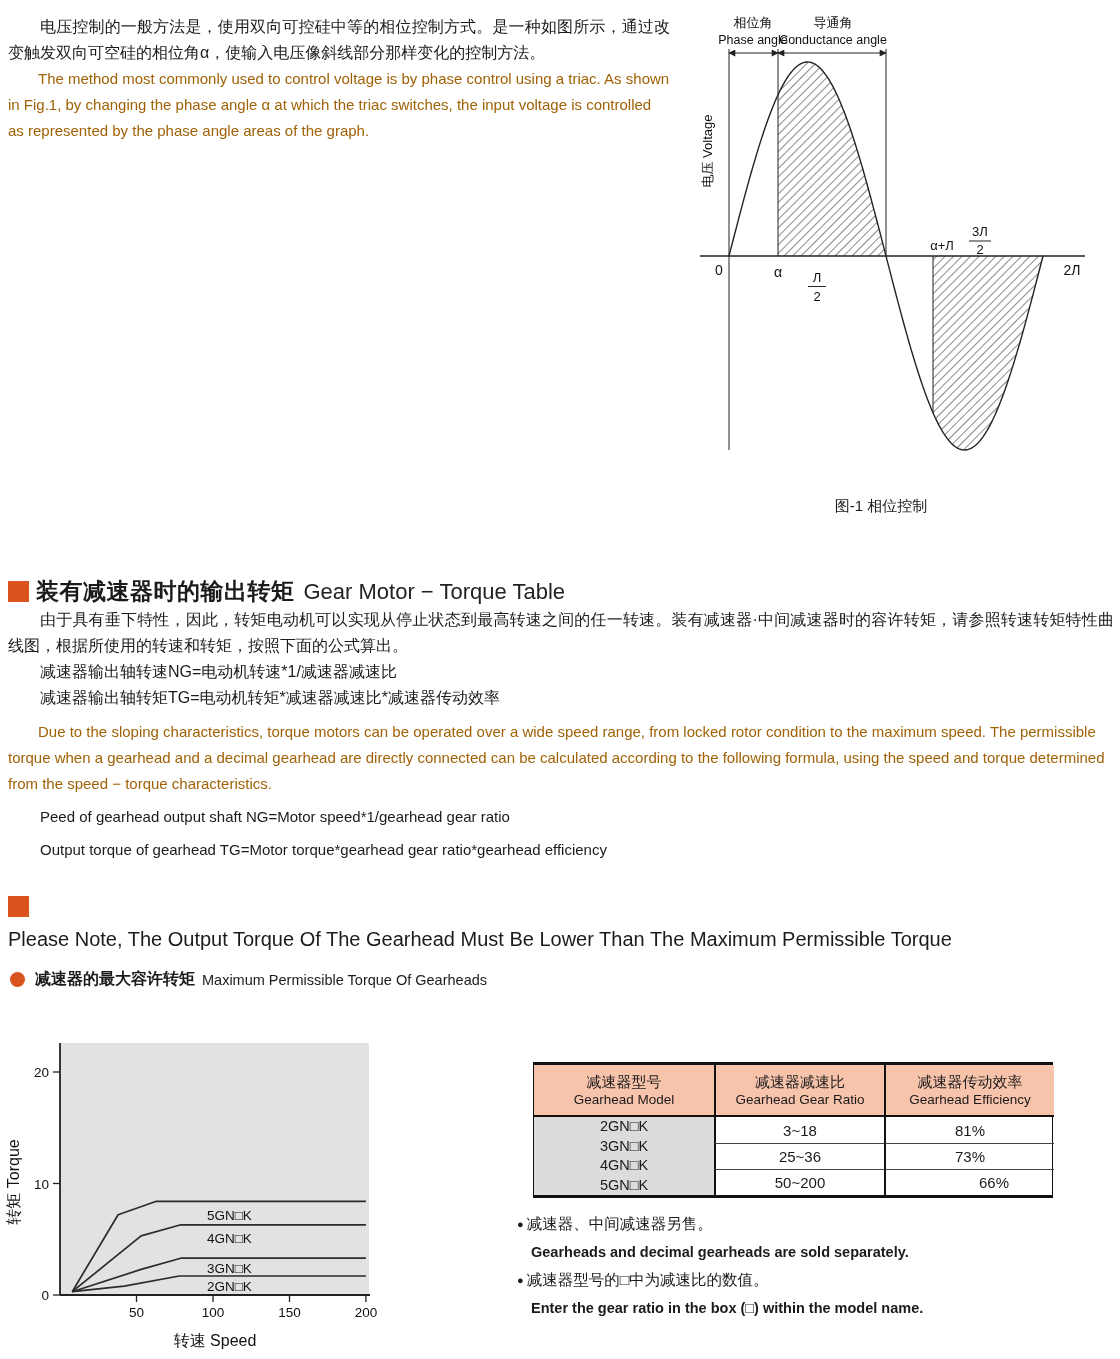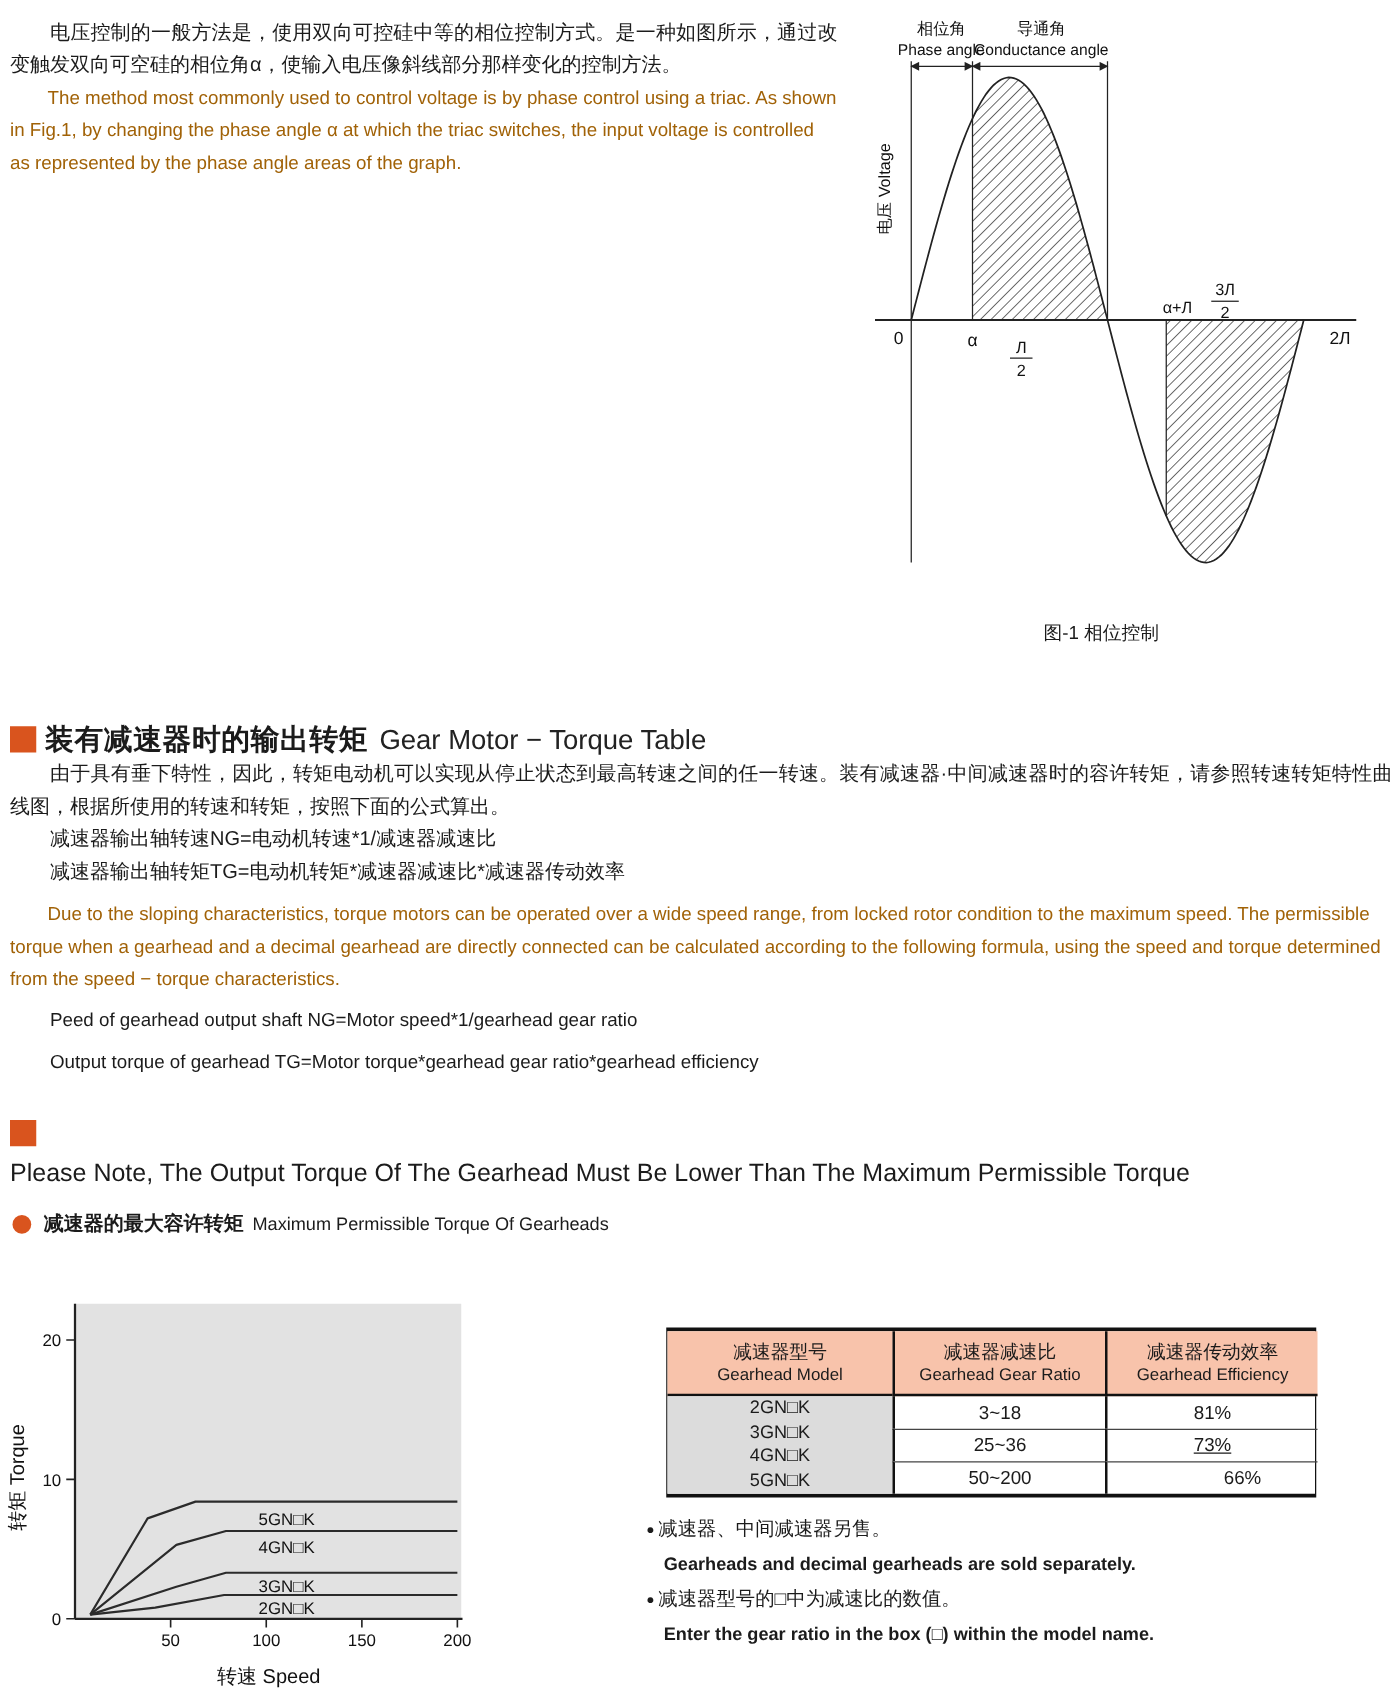--- a/index.html
+++ b/index.html
@@ -208,21 +208,21 @@
     <div class="gmodels">
       <span>2GN□K</span>
       <span>3GN□K</span>
       <span>4GN□K</span>
       <span>5GN□K</span>
     </div>
 
     <div class="gcell csep" style="grid-column:2;grid-row:2;">3~18</div>
     <div class="gcell csep" style="grid-column:3;grid-row:2;">81%</div>
     <div class="gcell csep rsep" style="grid-column:2;grid-row:3;">25~36</div>
-    <div class="gcell csep rsep" style="grid-column:3;grid-row:3;text-decoration:underline;">73%</div>
+    <div class="gcell csep rsep" style="grid-column:3;grid-row:3;">73%</div>
     <div class="gcell csep rsep" style="grid-column:2;grid-row:4;">50~200</div>
     <div class="gcell csep rsep" style="grid-column:3;grid-row:4;padding-left:48px;">66%</div>
   </div>
 
   <div class="notes">
     <div class="note">
       <div class="note-cn">
         <span class="ndot">●</span>
         <span>减速器、中间减速器另售。</span>
       </div>

